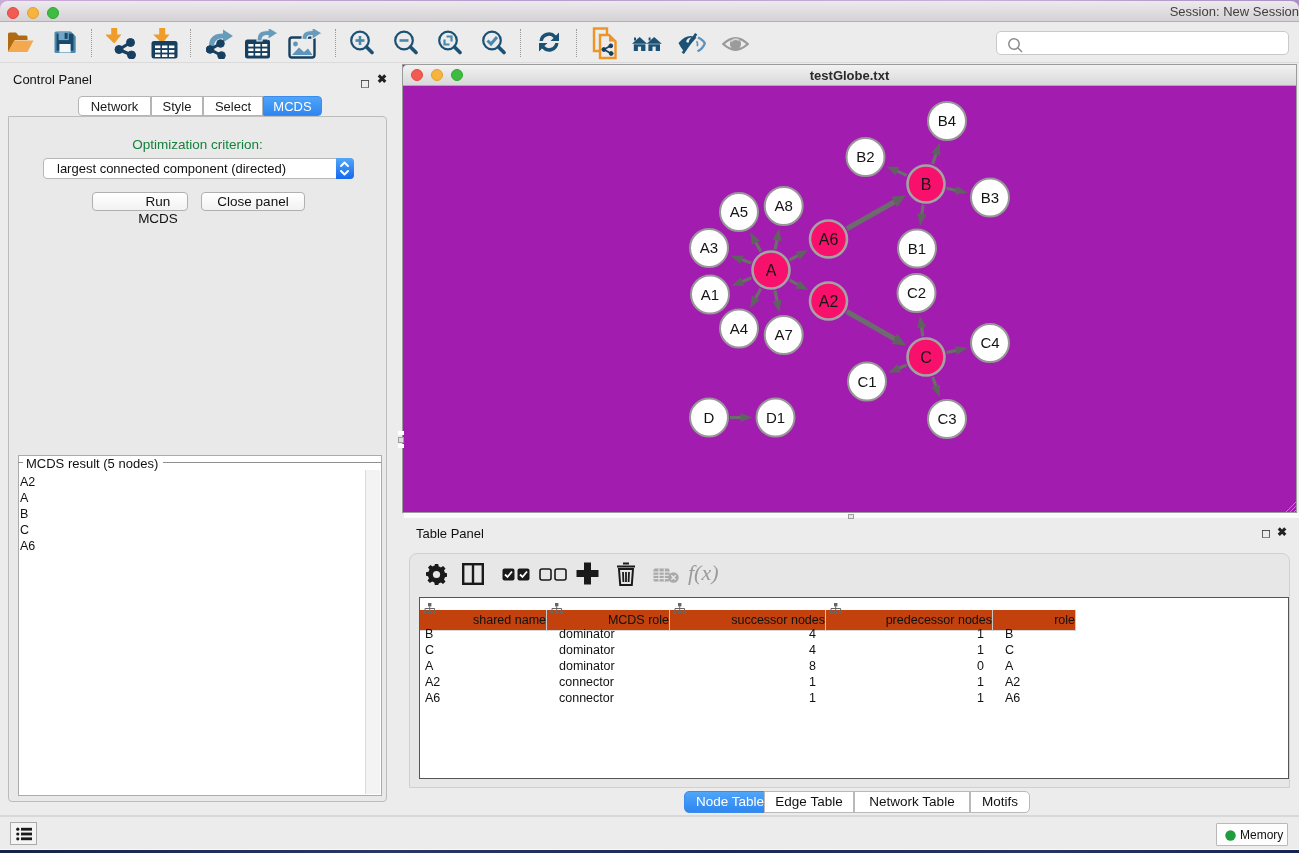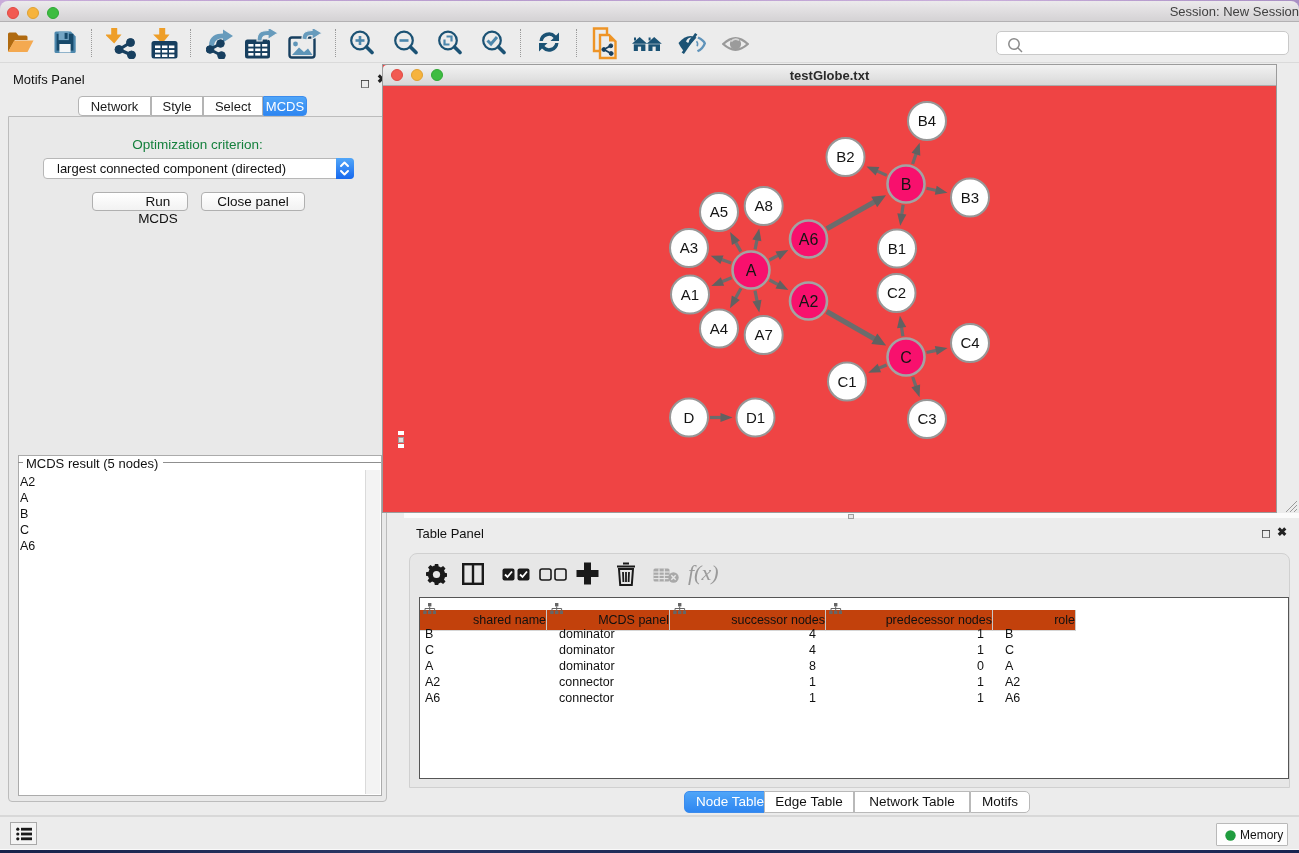--- a/index.html
+++ b/index.html
@@ -33,21 +33,21 @@
   border-radius:4px; font-size:13px; color:#111; line-height:19px; padding-left:13px; }
 #combo .stepper { position:absolute; right:-1px; top:-1px; width:18px; height:21px; border-radius:0 4px 4px 0;
   background:linear-gradient(#52a7f9,#1668ee); }
 .btn { position:absolute; height:19px; background:linear-gradient(#ffffff,#f2f2f2); border:1px solid #b0b0b0;
   border-radius:4px; font-size:13.5px; color:#111; text-align:center; line-height:17px; }
 #mcds-box { left:18px; top:455px; width:364px; height:341px; background:#fff; border:1px solid #ababab; }
 #mcds-title { left:24px; top:456px; font-size:13px; color:#111; background:#fff; padding:0 2px;}
 #mcds-list { left:20px; top:474px; font-size:12.5px; color:#111; line-height:16px; }
 #mcds-scroll { left:365px; top:470px; width:15px; height:324px; background:#f3f3f3; border-left:1px solid #dadada; }
 
-#netwin { left:382px; top:64px; width:895px; height:449px; background:#ef4444;
+#netwin { left:402px; top:64px; width:895px; height:449px; background:#a21caf;
   border:1px solid #9b9b9b; }
 #net-titlebar { position:absolute; left:0; top:0; width:100%; height:21px;
   background:linear-gradient(#f2f2f2,#d8d8d8); border-bottom:1px solid #ababab; border-radius:4px 0 0 0;}
 #net-title { position:absolute; left:0; right:0; top:3px; text-align:center; font-size:13px; color:#2a2a2a; font-weight:bold;}
 
 #tp-title { left:416px; top:526px; font-size:13px; color:#111; }
 #tp-box { left:409px; top:553px; width:881px; height:235px; background:#e7e7e7;
   border:1px solid #d0d0d0; border-radius:8px 8px 0 0; }
 #tp-table { left:419px; top:597px; width:870px; height:182px; background:#fff; border:1px solid #555; }
 .th { position:absolute; top:12px; height:21px; border-right:1px solid #c8c8c8; border-bottom:1px solid #d6d6d6; background:#c2410c;
@@ -226,27 +226,27 @@
 </svg>
 
 <div id="searchbox">
       <svg style="position:absolute;left:10px;top:5px;" width="17" height="17" viewBox="0 0 17 17">
 <circle cx="7" cy="7" r="5.2" fill="none" stroke="#8a8a8a" stroke-width="1.5"></circle>
 <line x1="10.8" y1="10.8" x2="15" y2="15" stroke="#8a8a8a" stroke-width="1.5"></line>
 </svg>
     </div>
 </div>
 
-<div id="cp-title" class="abs">Motifs Panel</div>
+<div id="cp-title" class="abs">Control Panel</div>
 <div class="winbtn" style="left:360px; top:76px;">◻</div>
 <div class="winbtn" style="left:377px; top:72px; font-weight:bold;">✖</div>
 <div class="tab" style="left:78px; width:73px; border-radius:4px 0 0 4px;">Network</div>
 <div class="tab" style="left:151px; width:52px;">Style</div>
 <div class="tab" style="left:203px; width:60px;">Select</div>
-<div class="tab sel" style="left:263px; width:44px; border-radius:0 4px 4px 0;">MCDS</div>
+<div class="tab sel" style="left:263px; width:59px; border-radius:0 4px 4px 0;">MCDS</div>
 <div id="cp-body" class="abs"></div>
 <div id="opt-label" class="abs">Optimization criterion:</div>
 <div id="combo" class="abs">largest connected component (directed)<div class="stepper">
 <svg style="position:absolute;left:3px;top:2px;" width="11" height="17" viewBox="0 0 11 17">
 <path d="M2,6 L5.5,2.5 L9,6" fill="none" stroke="#fff" stroke-width="2" stroke-linecap="round" stroke-linejoin="round"></path>
 <path d="M2,11 L5.5,14.5 L9,11" fill="none" stroke="#fff" stroke-width="2" stroke-linecap="round" stroke-linejoin="round"></path>
 </svg>
     </div></div>
 <div class="btn" style="left:92px; top:192px; width:96px;padding-left:36px;">Run MCDS</div>
 <div class="btn" style="left:201px; top:192px; width:104px;">Close panel</div>
@@ -399,21 +399,21 @@
         <line x1="11.3" y1="1.5" x2="11.3" y2="14.5"></line>
 </g>
 <circle cx="20.5" cy="10.5" r="5.2" fill="#a9a9a9"></circle>
 <path d="M18.3,8.3 L22.7,12.7 M22.7,8.3 L18.3,12.7" stroke="#e7e7e7" stroke-width="1.4"></path>
 </svg>
 
 <div style="position:absolute;left:278px;top:6px; font-family:'Liberation Serif',serif; font-style:italic; font-size:22px; color:#9a9a9a;">f(x)</div>
 </div>
 <div id="tp-table" class="abs">
 <div class="th" style="left:0px; width:127px;">shared name</div>
-<div class="th" style="left:127px; width:123px;">MCDS panel</div>
+<div class="th" style="left:127px; width:123px;">MCDS role</div>
 <div class="th" style="left:250px; width:156px;">successor nodes</div>
 <div class="th" style="left:406px; width:167px;">predecessor nodes</div>
 <div class="th" style="left:573px; width:83px;">role</div>
 <svg class="hicon" style="left:3px;" width="13" height="12" viewBox="0 0 13 12">
       <g fill="#666">
         <rect x="5" y="0" width="3.4" height="3.4"></rect>
         <rect x="0.2" y="7.6" width="3.4" height="3.4"></rect>
         <rect x="5" y="7.6" width="3.4" height="3.4"></rect>
         <rect x="9.8" y="7.6" width="3.4" height="3.4"></rect>
       </g>

